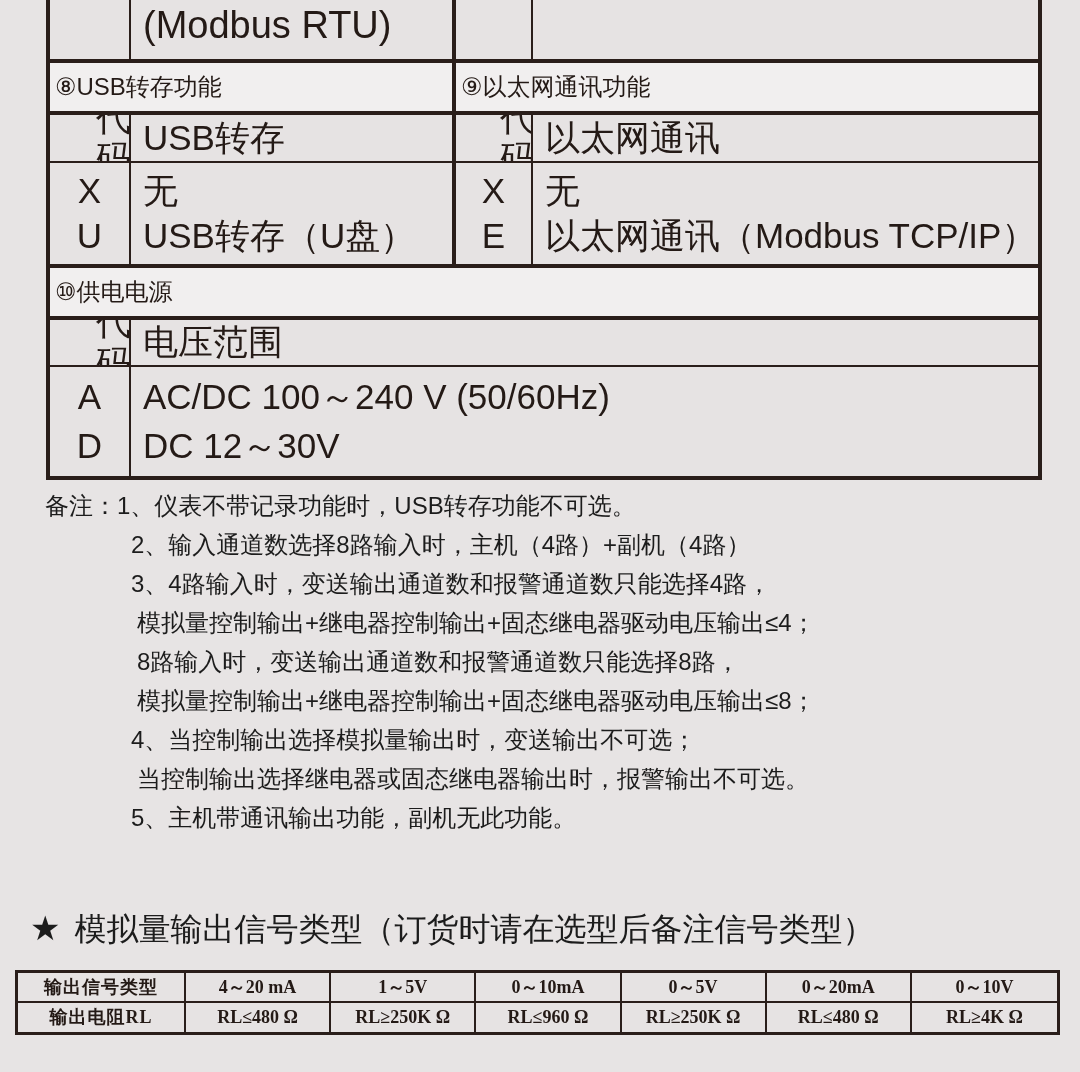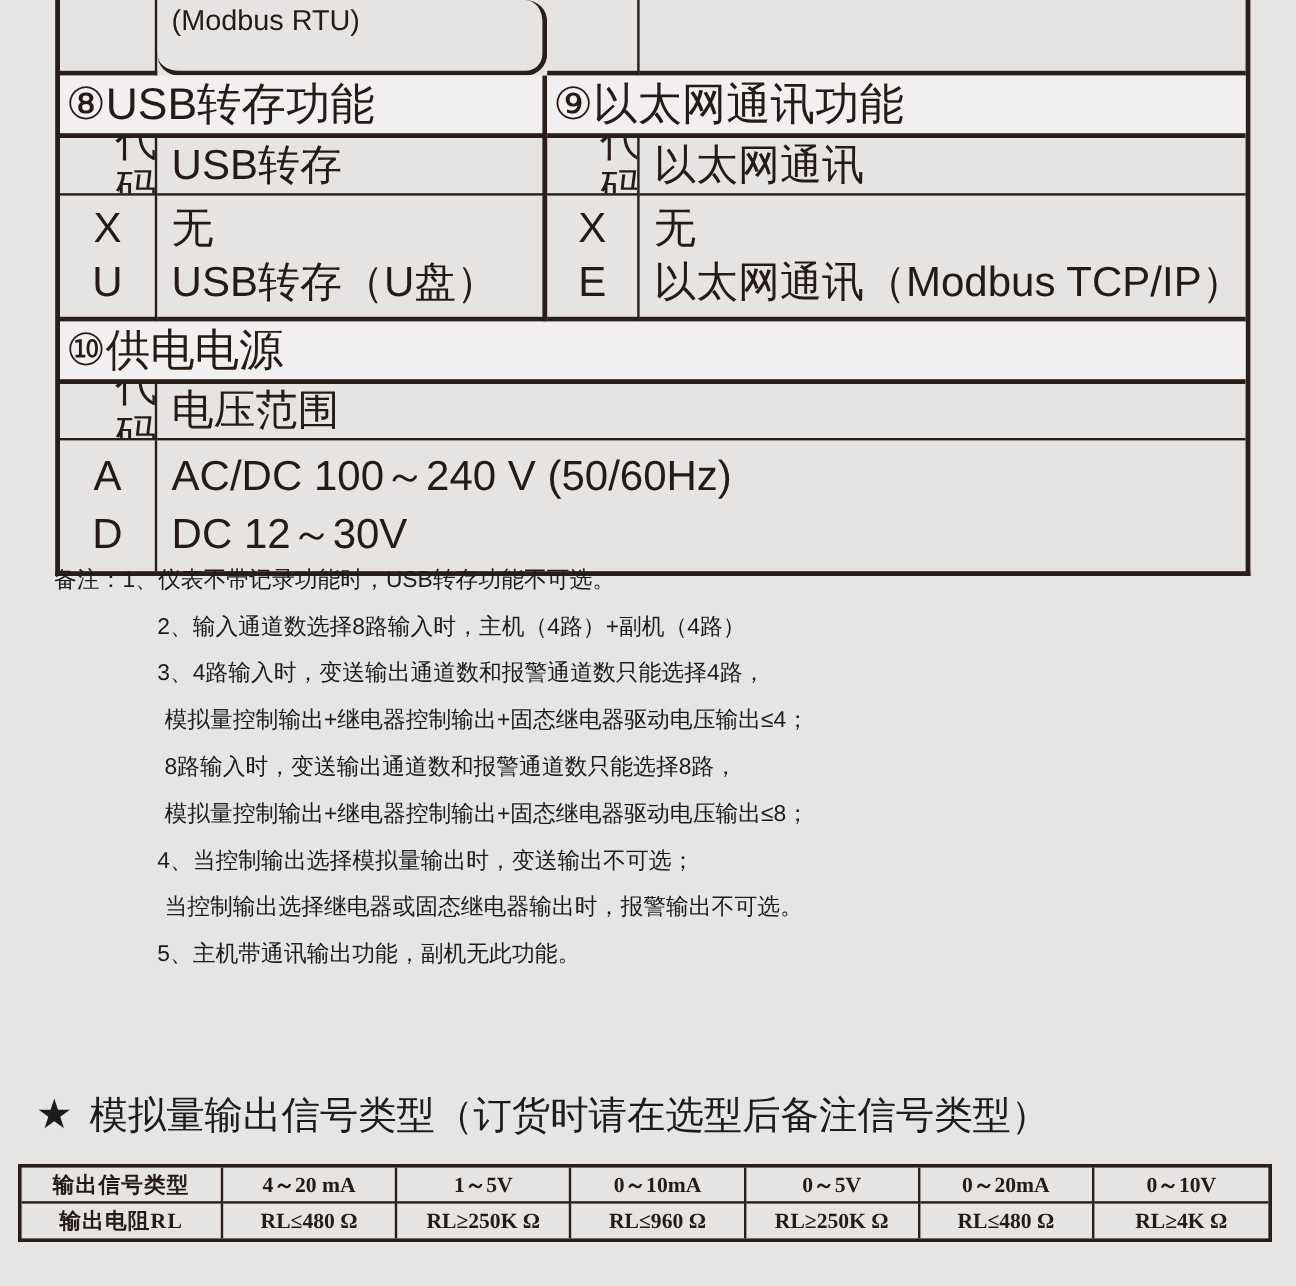--- a/index.html
+++ b/index.html
@@ -40,36 +40,36 @@
     overflow:hidden;
     line-height:1.15;
   }
   .bb4{border-bottom:4px solid var(--bd);}
   .bb2{border-bottom:2px solid var(--bd);}
   .br4{border-right:4px solid var(--bd);}
   .br2{border-right:2px solid var(--bd);padding-left:48px;}
   .span2{grid-column:span 2;}
   .span3{grid-column:span 3;}
   .span4{grid-column:span 4;}
-  .sec-hdr{background:var(--hdr-bg);padding-left:5px;font-size:37px;}
+  .sec-hdr{background:var(--hdr-bg);padding-left:5px;font-size:24px;}
   .code-col{justify-content:center;text-align:center;}
   .desc-col{padding-left:12px;}
-  .top-partial{align-items:flex-start;padding-top:4px;font-size:24px;border-radius:18px;}
+  .top-partial{align-items:flex-start;padding-top:4px;font-size:38px;}
   .two-line{
     flex-direction:column;justify-content:space-around;
     align-items:stretch;padding:6px 0;
   }
   .two-line.code-col{align-items:center;}
   .two-line .ln{display:block;}
   .two-line.desc-col .ln{padding-left:12px;}
 
   
   #notes{
-    position:absolute;left:45px;top:464px;
-    font-size:19px;line-height:39px;
+    position:absolute;left:45px;top:486px;
+    font-size:24px;line-height:39px;
     color:var(--note-ink);
     white-space:nowrap;
   }
   .n-line{height:39px;}
   .n-num{padding-left:86px;}
   .n-cont{padding-left:92px;}
   .n-label{display:inline;}
   .n-no{display:inline;}
 
   

